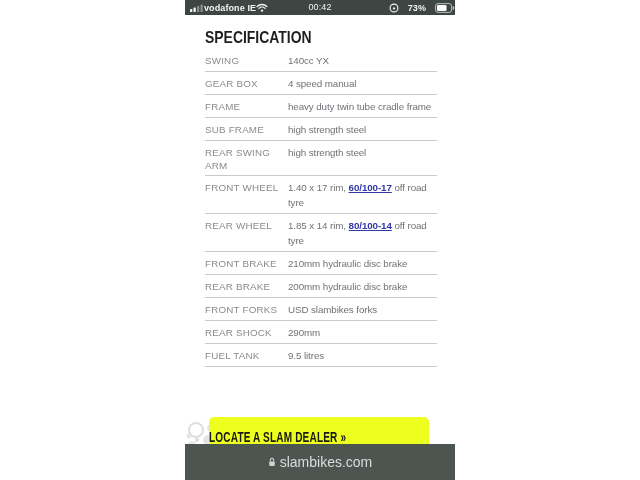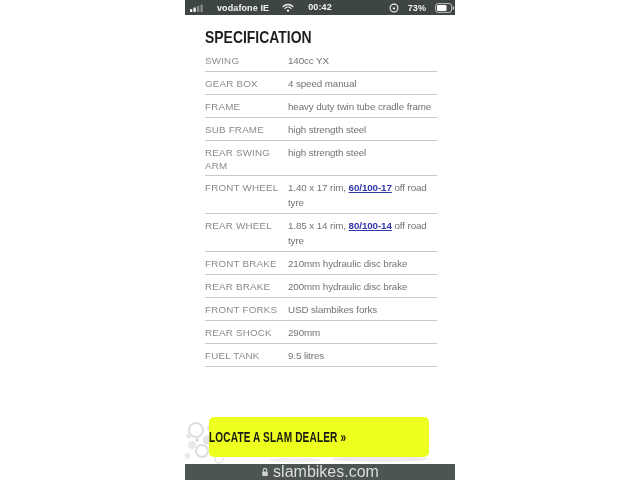--- a/index.html
+++ b/index.html
@@ -13,22 +13,22 @@
     position:absolute;left:185px;top:0;width:270px;height:480px;
     background:#ffffff;overflow:hidden;
   }
   
   .status-bar{
     position:absolute;top:0;left:0;right:0;height:15px;
     background:var(--status-bar-bg,#3e4643);
     color:#f2f3f2;display:flex;align-items:center;
     font-size:9px;font-weight:600;letter-spacing:0.1px;
   }
-  .sb-left{display:flex;align-items:center;gap:13px;padding-left:5px;}
-  .sb-time{position:absolute;left:50%;top:0;height:15px;line-height:15px;transform:translateX(-50%);font-weight:700;}
+  .sb-left{display:flex;align-items:center;gap:0;padding-left:5px;}
+  .sb-time{position:absolute;left:50%;top:0;height:15px;line-height:15px;transform:translateX(-50%);font-weight:400;}
   .sb-right{margin-left:auto;display:flex;align-items:center;gap:9px;padding-right:0;}
   .sb-icon{display:inline-flex;align-items:center;}
   
   .page-title{
     position:absolute;left:20px;top:28px;
     font-size:17px;font-weight:700;color:#1f1f1f;line-height:20px;
     transform:scaleX(0.82);transform-origin:left top;white-space:nowrap;
   }
   .spec-table{
     position:absolute;left:20px;top:49px;width:232px;
@@ -53,24 +53,24 @@
     background:var(--accent,#edff1f);border-radius:5px;
     display:flex;align-items:center;box-sizing:border-box;
     cursor:pointer;
   }
   .cta-label{
     font-size:14px;font-weight:700;color:#181910;white-space:nowrap;
     transform:scaleX(0.72);transform-origin:left center;letter-spacing:0.2px;
   }
   
   .bottom-bar{
-    position:absolute;left:0;right:0;bottom:0;height:16px;
+    position:absolute;left:0;right:0;bottom:0;height:36px;
     background:var(--browser-bar-bg,#4d5551);
     display:flex;align-items:center;justify-content:center;gap:4px;
-    color:#dadddc;font-size:16px;cursor:pointer;
+    color:#dadddc;font-size:14px;cursor:pointer;
   }
 </style>
 </head>
 <body>
 
 <div class="canvas">
   <div class="phone">
 
     <div class="status-bar">
       <div class="sb-left">

